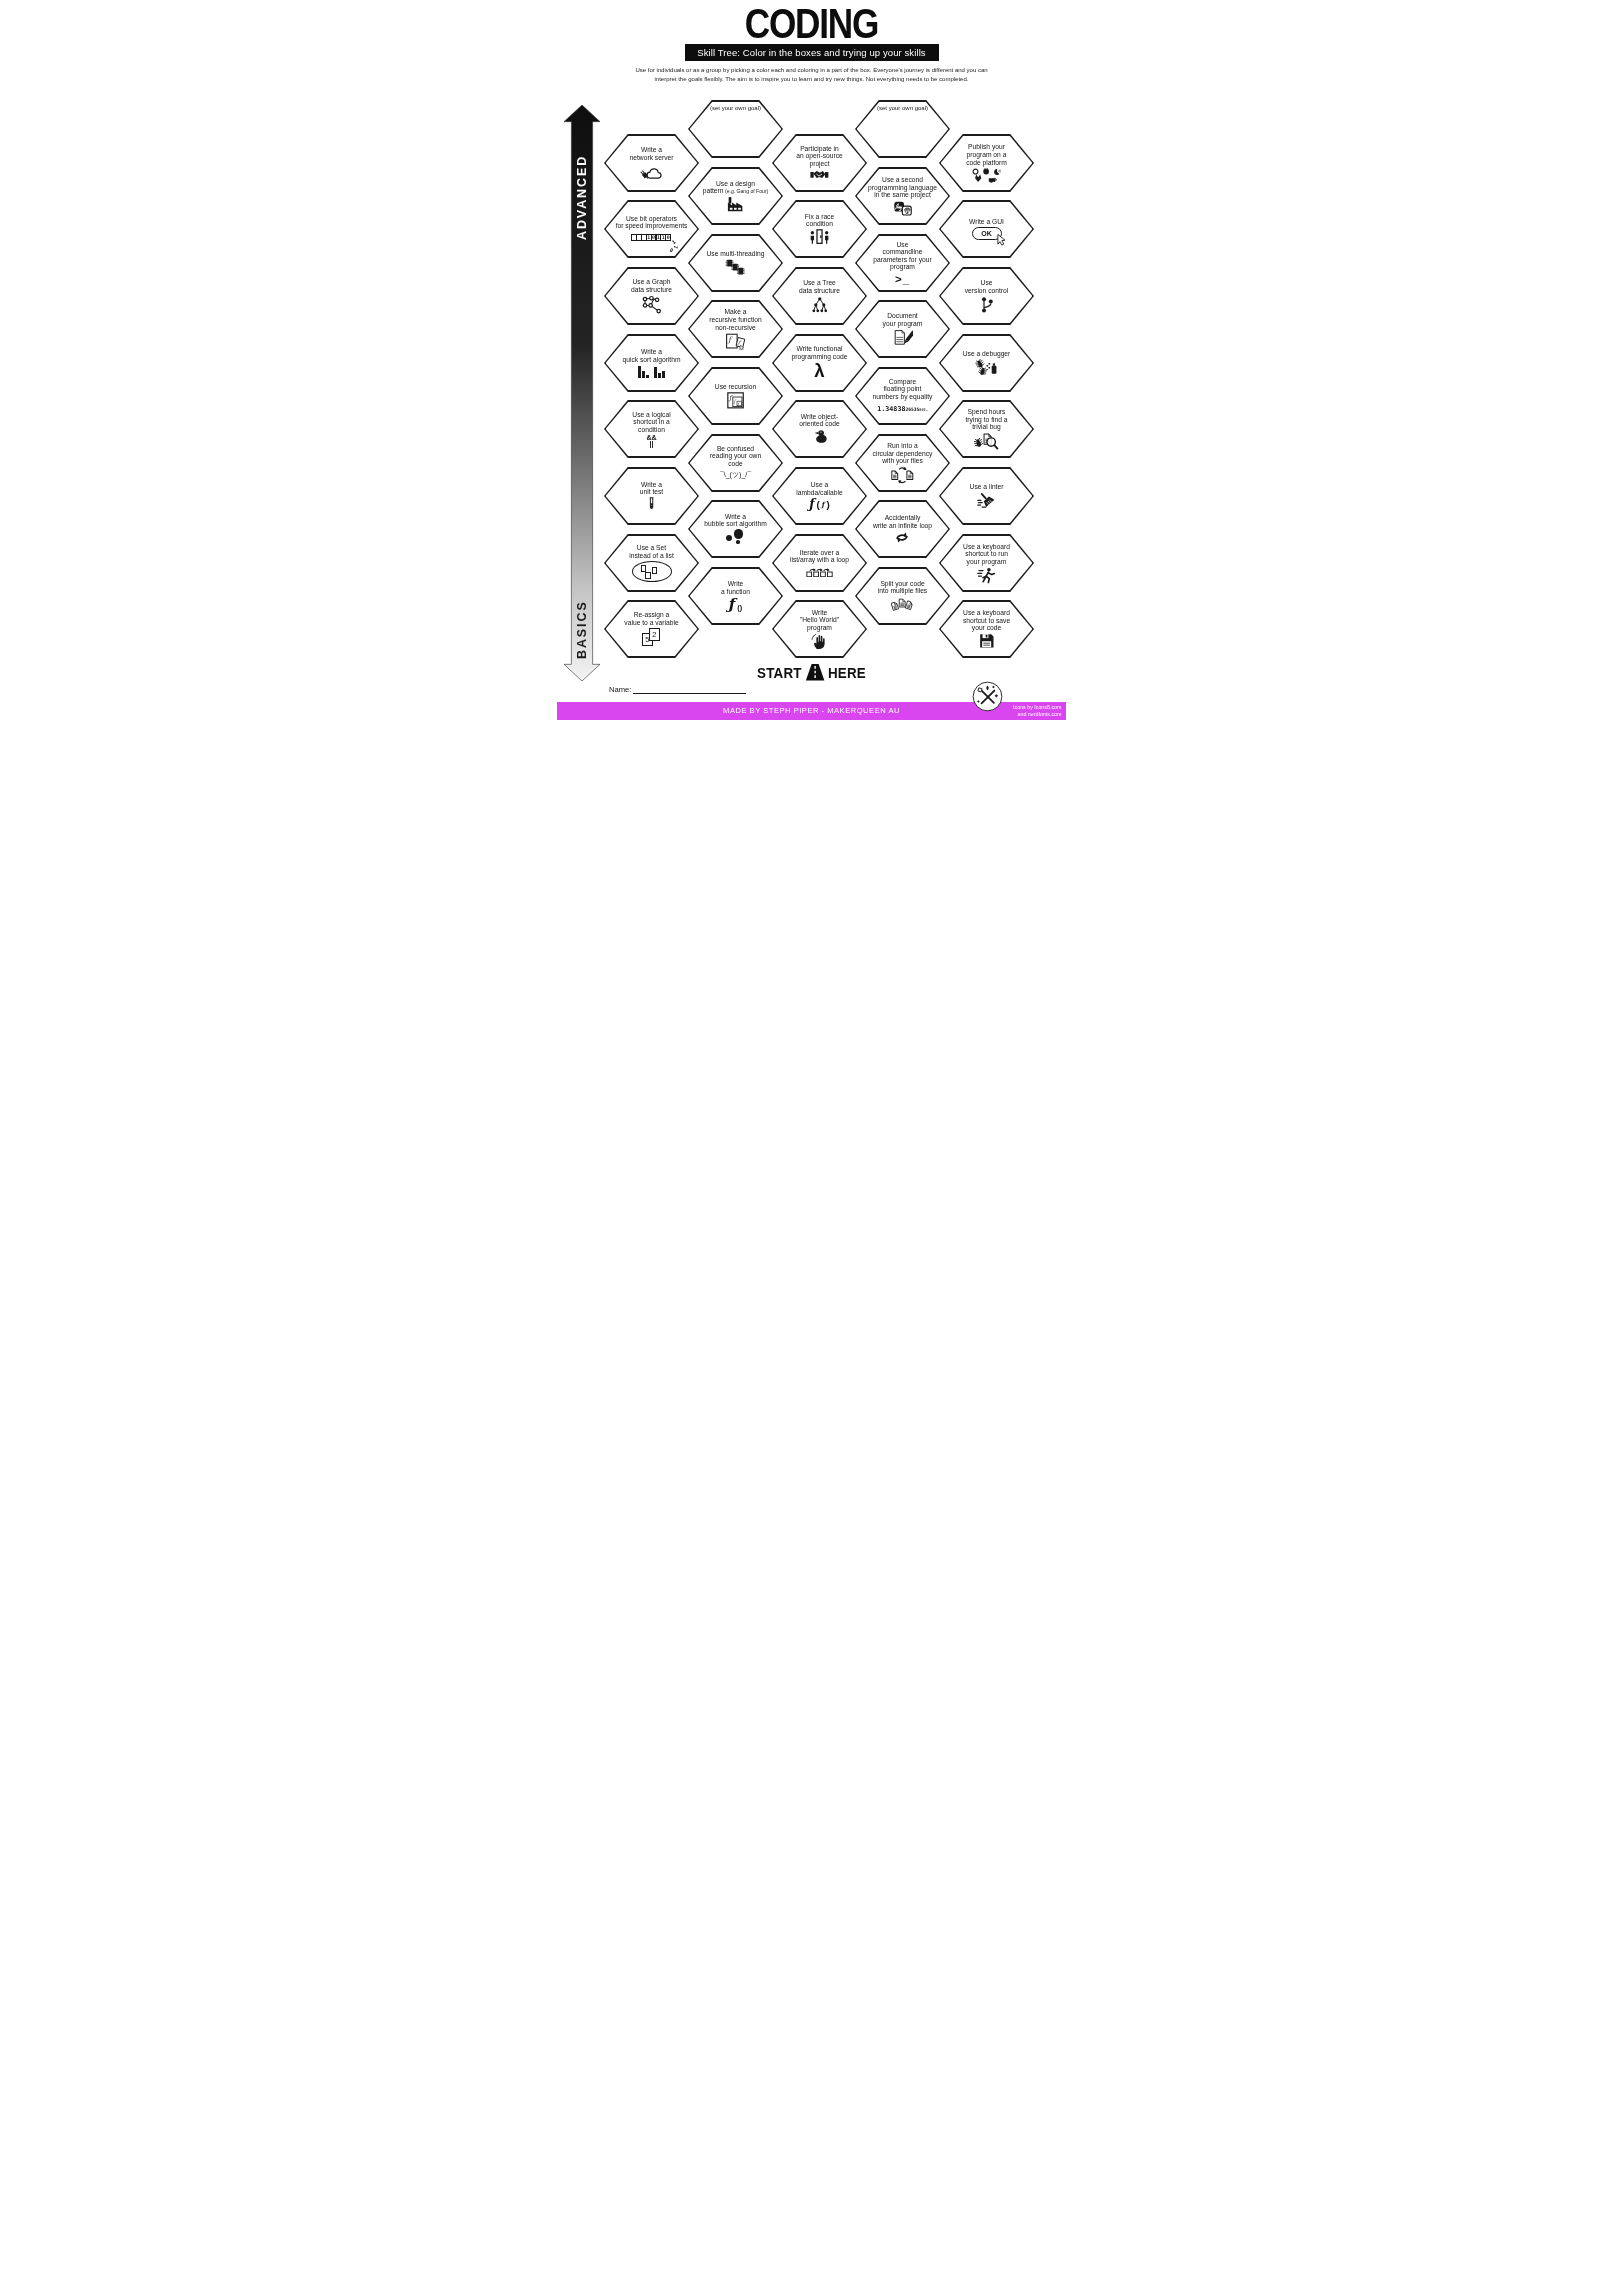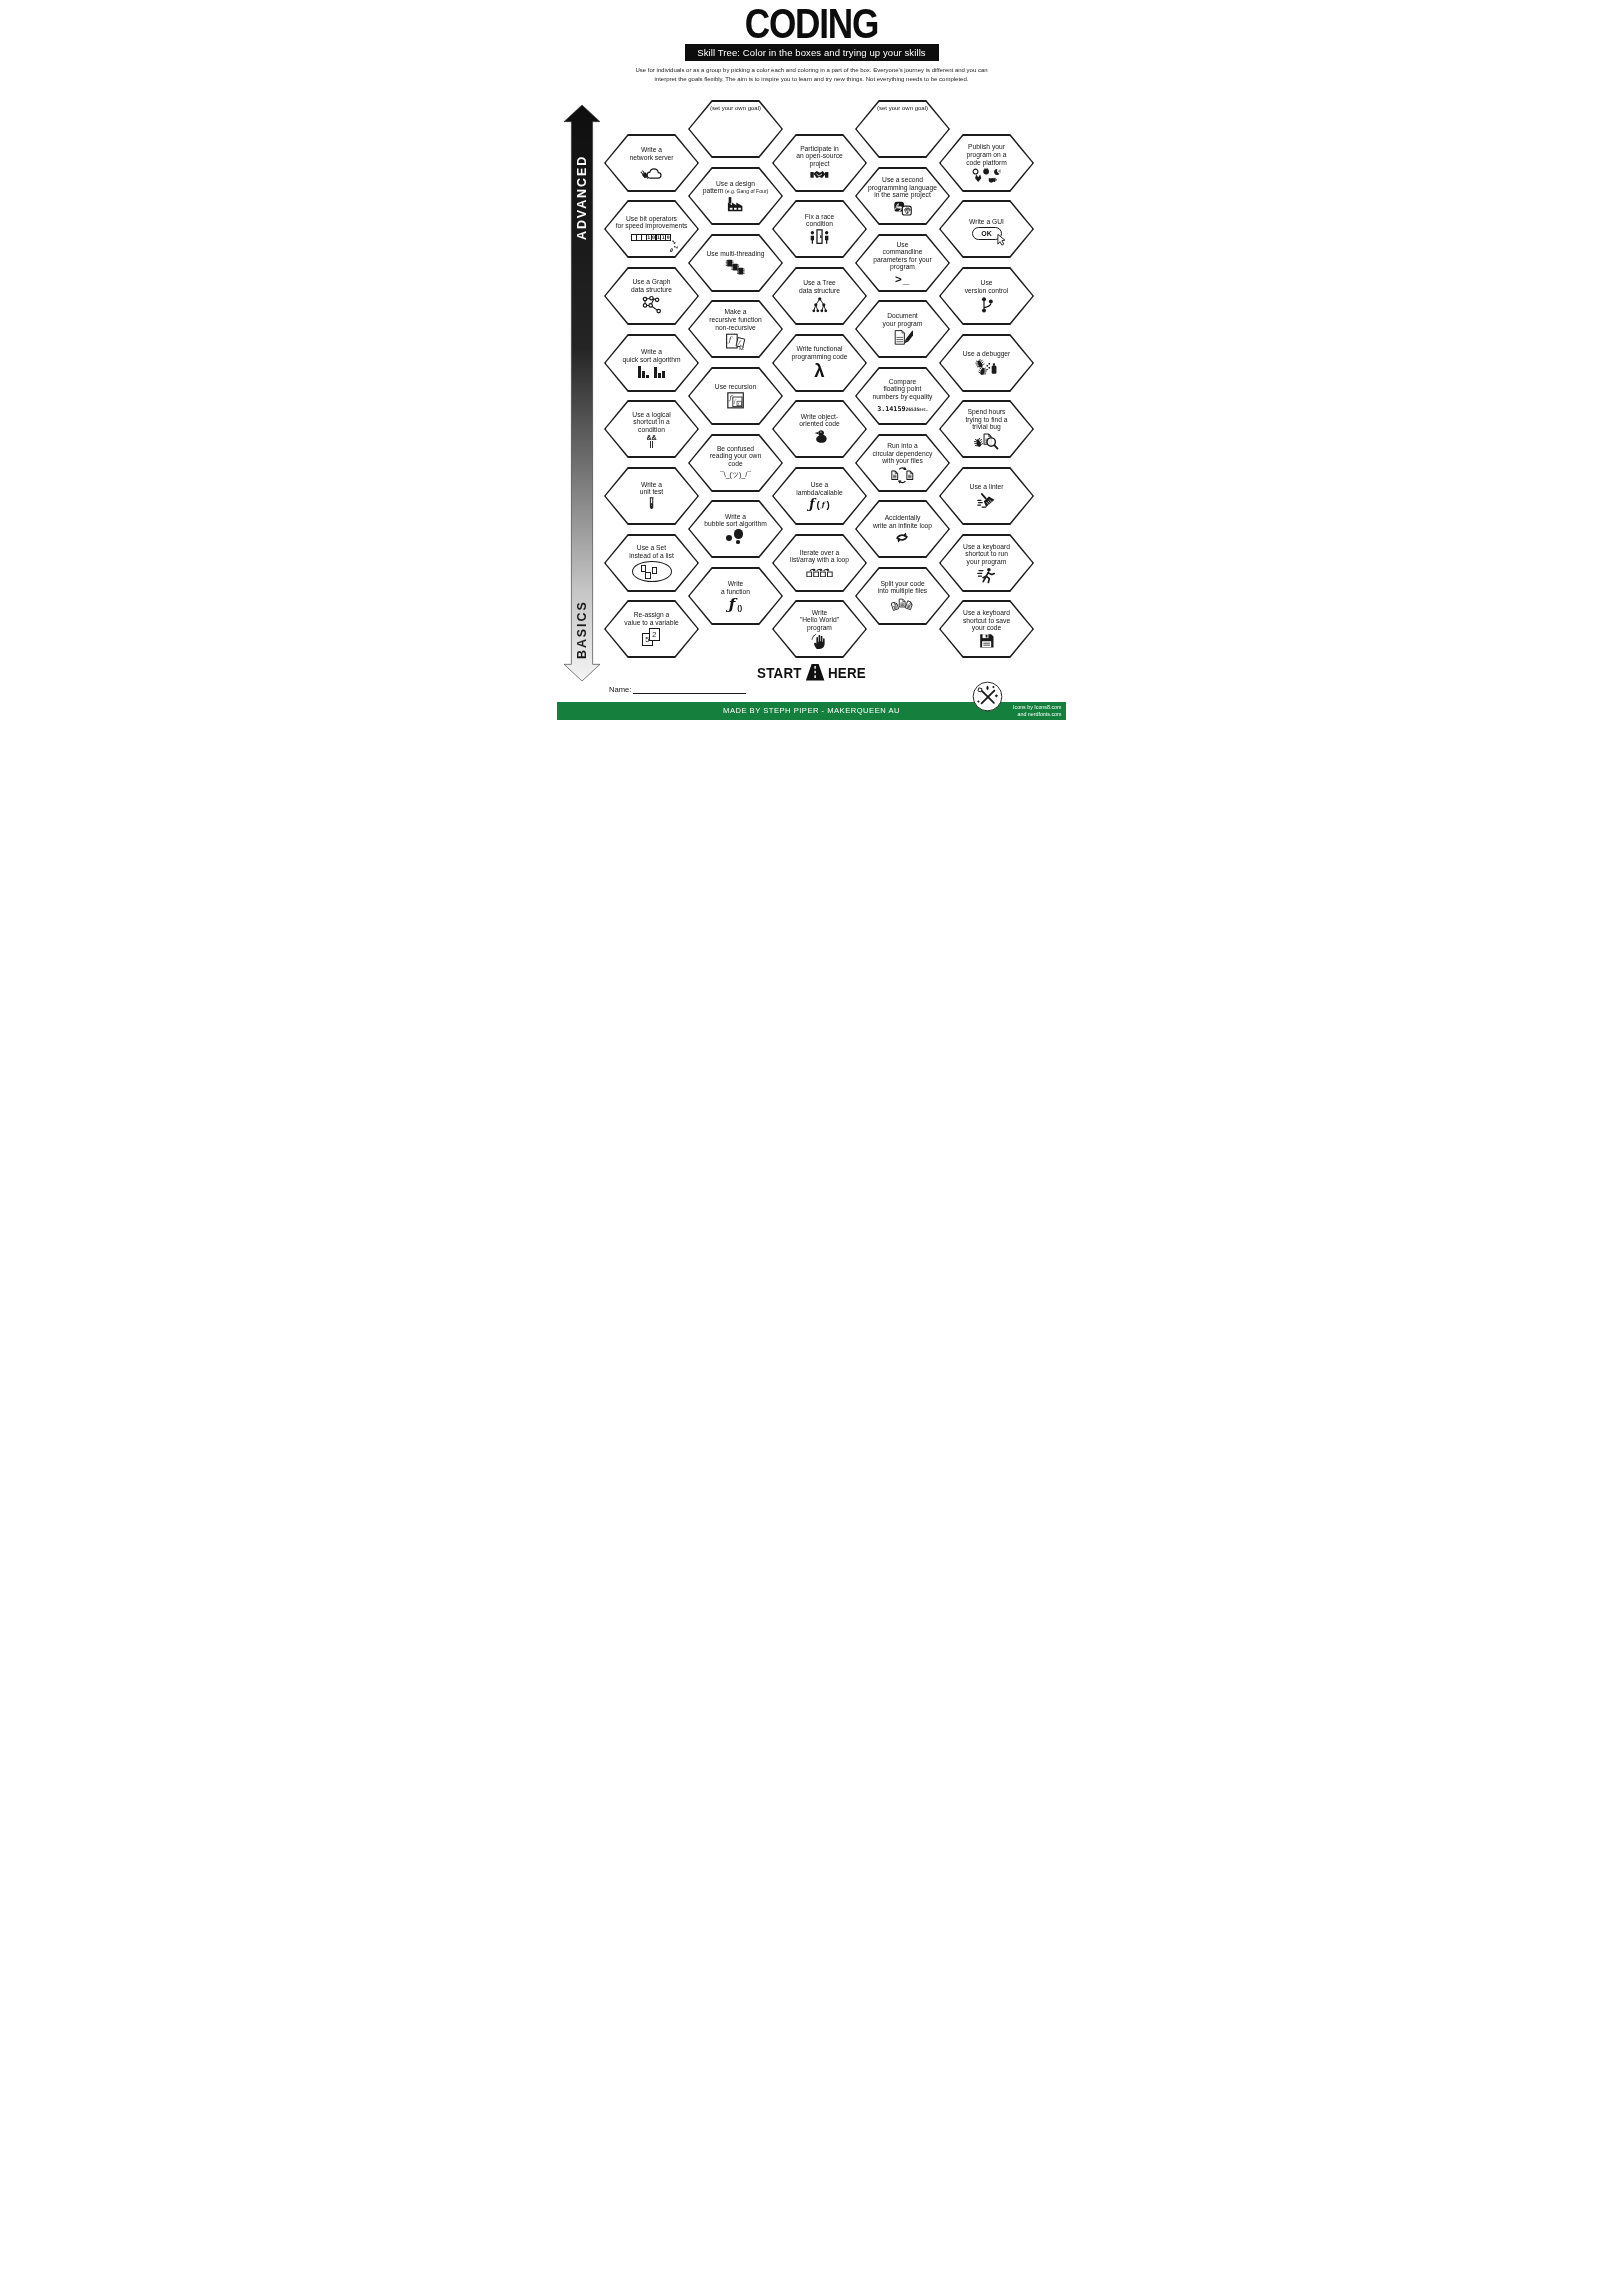--- a/index.html
+++ b/index.html
@@ -65,21 +65,21 @@
   .serifx { font-family:"DejaVu Serif", serif; font-style:italic; font-weight:bold; }
 
   
   .start-here { position:absolute; left:0; right:0; top:662px; height:22px; display:flex;
                 align-items:center; justify-content:center; gap:3px; }
   .start-here .word { font-size:13.4px; font-weight:900; letter-spacing:0.2px; transform:scaleY(1.1); color:#111; }
   .name-row { position:absolute; left:52px; top:685px; display:flex; align-items:flex-end; gap:2px; }
   .name-row .nlabel { font-size:7.6px; color:#111; }
   .name-line { display:block; width:113px; border-bottom:1px solid #1a1a1a; height:8.3px; }
 
-  .footer { position:absolute; left:0; right:0; bottom:0; height:18.5px; background:#15803d;
+  .footer { position:absolute; left:0; right:0; bottom:0; height:18.5px; background:#d946ef;
             display:flex; align-items:center; justify-content:center; }
   .footer .credit { color:#fff; font-size:7.6px; letter-spacing:0.5px; }
   .attrib { position:absolute; right:4.6px; bottom:1.9px; text-align:right; color:#fff;
             font-size:5.3px; line-height:1.3; }
   .logo { position:absolute; left:415px; top:681px; width:31px; height:31px; }
 </style>
 </head>
 <body>
 
 <div class="page">
@@ -519,21 +519,21 @@
           </div>
     </div>
   </div>
       <div class="hex" style="left: 298px; top: 367px; width: 95px; height: 58px;">
     <div class="hex-outer"></div>
     <div class="hex-inner">
       <div class="label"><span class="label-text">Compare
 floating point
 numbers by equality</span></div>
       <div class="icon">
-            <span style="font-family:'DejaVu Sans Mono',monospace;font-weight:bold;color:#111"><span style="font-size:6.7px">3.14159</span><span style="font-size:4.6px">26535</span><span style="font-size:3.5px">897…</span></span>
+            <span style="font-family:'DejaVu Sans Mono',monospace;font-weight:bold;color:#111"><span style="font-size:6.7px">1.34838</span><span style="font-size:4.6px">26535</span><span style="font-size:3.5px">897…</span></span>
           </div>
     </div>
   </div>
       <div class="hex" style="left: 47px; top: 400px; width: 95px; height: 58px;">
     <div class="hex-outer"></div>
     <div class="hex-inner">
       <div class="label"><span class="label-text">Use a logical
 shortcut in a
 condition</span></div>
       <div class="icon">

